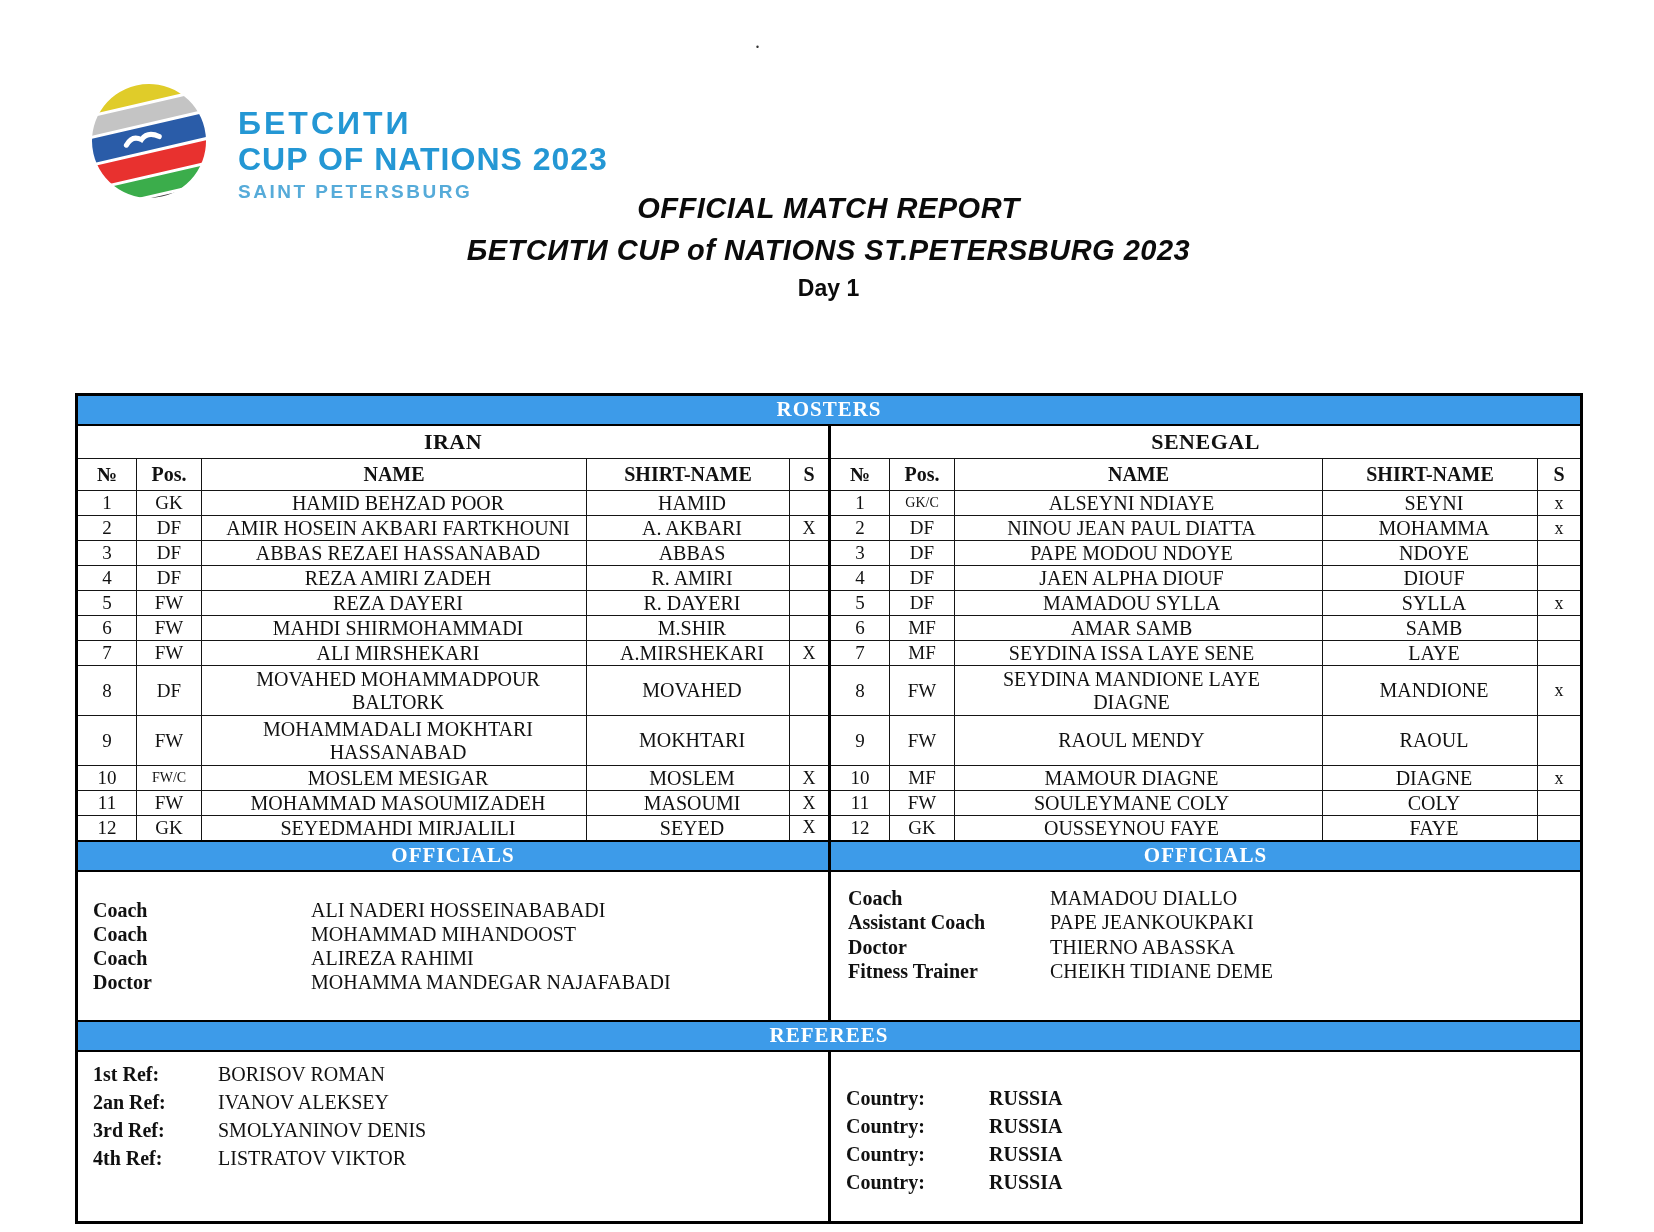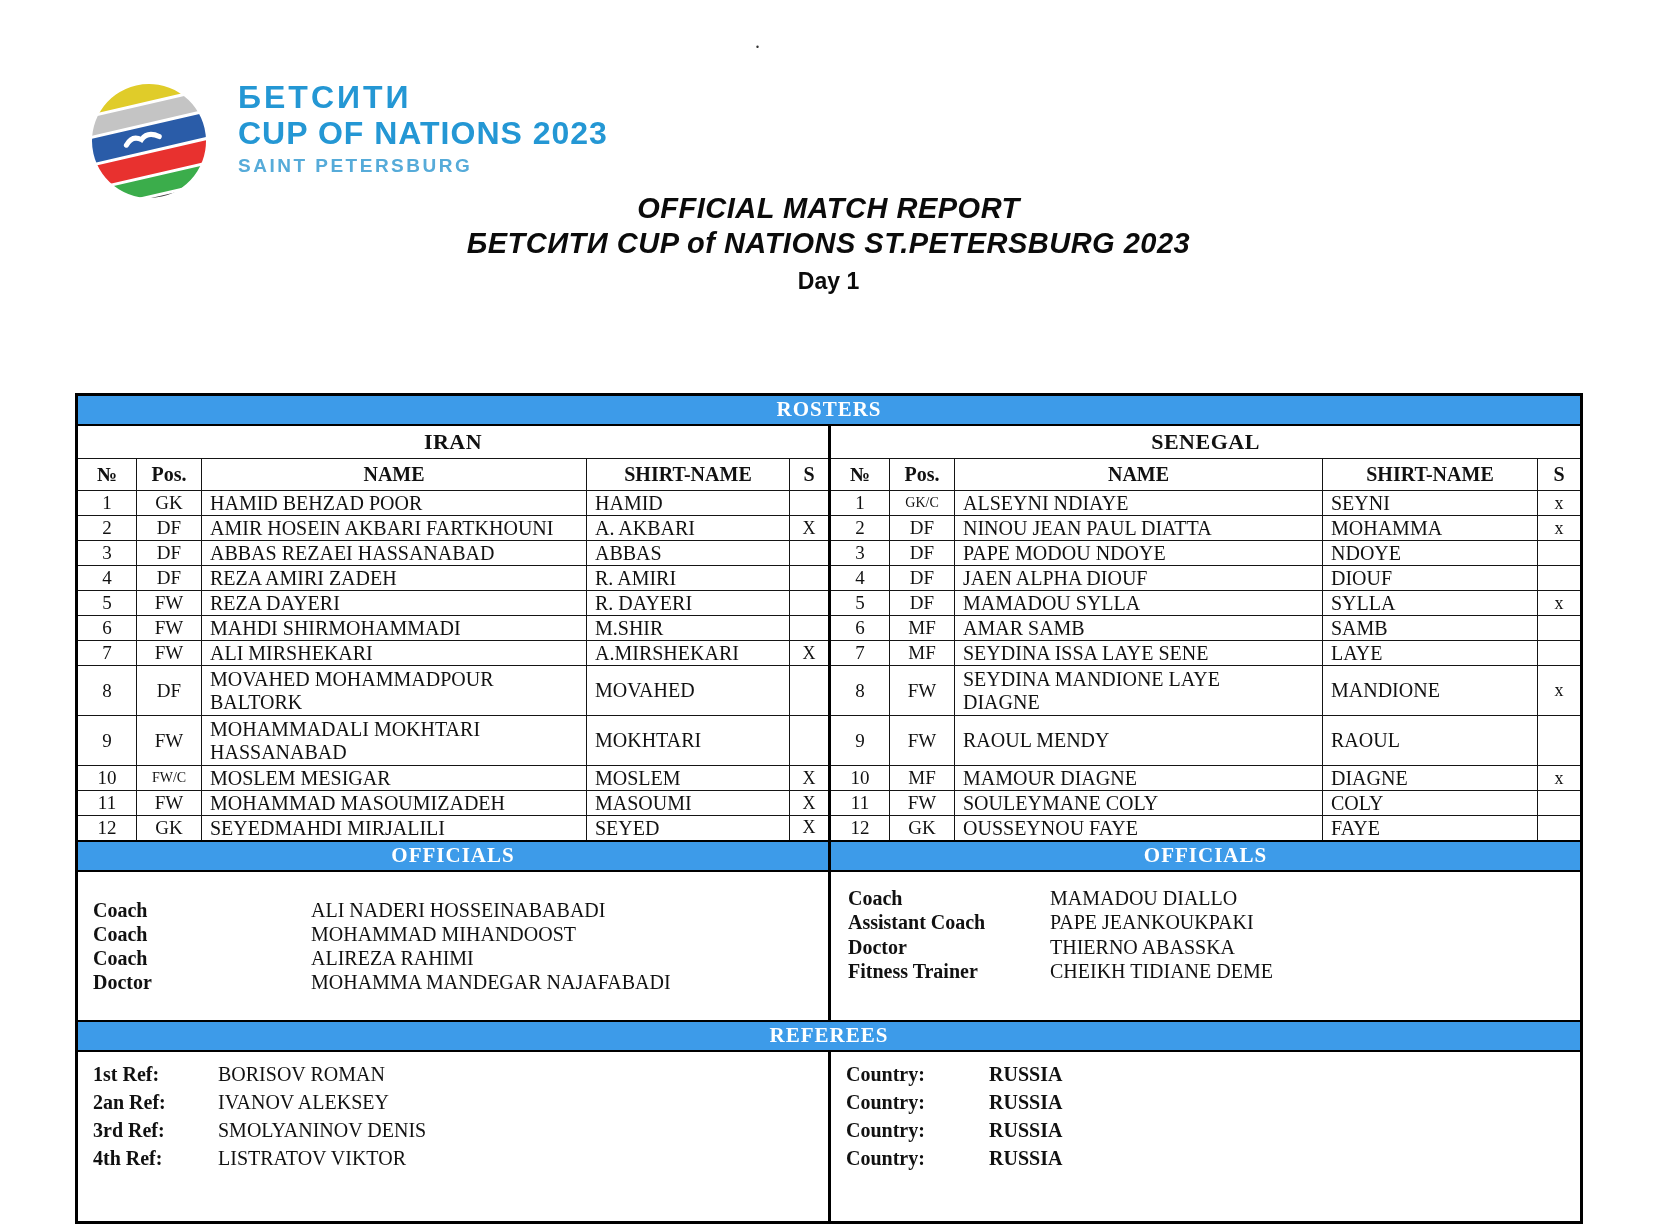--- a/index.html
+++ b/index.html
@@ -14,31 +14,31 @@
     width:1654px;height:1232px;overflow:hidden;
     font-family:"Liberation Serif","DejaVu Serif",serif;
     color:var(--ink);
   }
   .page{position:relative;width:1654px;height:1232px;background:#ffffff;}
 
   
   .stray-dot{position:absolute;left:755px;top:30px;font-size:20px;color:#333;}
 
   
-  .logo-row{position:absolute;left:88px;top:80px;display:flex;align-items:flex-start;gap:28px;}
+  .logo-row{position:absolute;left:88px;top:80px;display:flex;align-items:flex-end;gap:28px;}
   .logo-text{font-family:"Liberation Sans","DejaVu Sans",sans-serif;line-height:1.12;}
   .logo-l1{font-size:32px;font-weight:bold;letter-spacing:3px;color:var(--logo-blue);}
   .logo-l2{font-size:32px;font-weight:bold;letter-spacing:1px;color:var(--logo-blue);}
   .logo-l3{font-size:19px;font-weight:600;letter-spacing:2.5px;color:var(--logo-blue-light);margin-top:3px;}
 
   
   .titles{position:absolute;left:75px;top:192px;width:1507px;text-align:center;
           font-family:"Liberation Sans","DejaVu Sans",sans-serif;color:#0b0b0b;}
   .title-l1{font-size:29px;font-weight:bold;font-style:italic;letter-spacing:.5px;}
-  .title-l2{font-size:29px;font-weight:bold;font-style:italic;letter-spacing:.5px;margin-top:2px;}
+  .title-l2{font-size:29px;font-weight:bold;font-style:italic;letter-spacing:.5px;margin-top:9px;}
   .title-l3{font-size:23px;font-weight:bold;margin-top:8px;}
   .title-l4{font-size:23px;font-weight:bold;margin-top:6px;}
 
   
   table.report{
     position:absolute;left:75px;top:393px;width:1507px;
     border-collapse:collapse;table-layout:fixed;
     border:3px solid #000;
   }
   table.report td,table.report th{border:1px solid #151515;overflow:hidden;}
@@ -48,33 +48,33 @@
     background:var(--bar-blue);color:#fff;text-align:center;
     font-weight:bold;font-size:21px;letter-spacing:1px;height:30px;
     border-top:2px solid #000;border-bottom:2px solid #000;
   }
   tr.team-row td{height:34px;text-align:center;font-weight:bold;font-size:22px;letter-spacing:.5px;}
   tr.cols-row th{height:32px;text-align:center;font-weight:bold;font-size:20px;}
   tr.r{height:25px;}
   tr.tall{height:50px;}
   td.c-no,td.c-pos,td.c-s{text-align:center;font-size:19px;}
   td.c-pos.small{font-size:14px;}
-  td.c-name,td.c-shirt{text-align:left;padding-left:8px;font-size:20px;line-height:1.12;}
+  td.c-name,td.c-shirt{text-align:center;padding-left:8px;font-size:20px;line-height:1.12;}
   td.c-name.sen{padding-right:22px;}
   td.c-s{font-size:18px;}
 
   tr.officials-content td{height:150px;vertical-align:top;font-size:20px;}
   .off-block{padding:26px 0 0 15px;line-height:24px;}
   .off-block.sen{padding:14px 0 0 17px;line-height:24.5px;}
   .off-role{display:inline-block;font-weight:bold;width:218px;}
   .off-block.sen .off-role{width:202px;}
 
   tr.refs-content td{height:172px;vertical-align:top;font-size:20px;}
   .ref-block{padding:8px 0 0 15px;line-height:28px;}
-  .ref-block.sen{}
+  .ref-block.sen{margin-top:24px;}
   .ref-label{display:inline-block;font-weight:bold;width:125px;}
   .ref-block.sen .ref-label{width:143px;}
   .ref-block.sen .ref-val{font-weight:bold;}
 </style>
 </head>
 <body>
 
 <div class="page">
 
   <span class="stray-dot">.</span>

